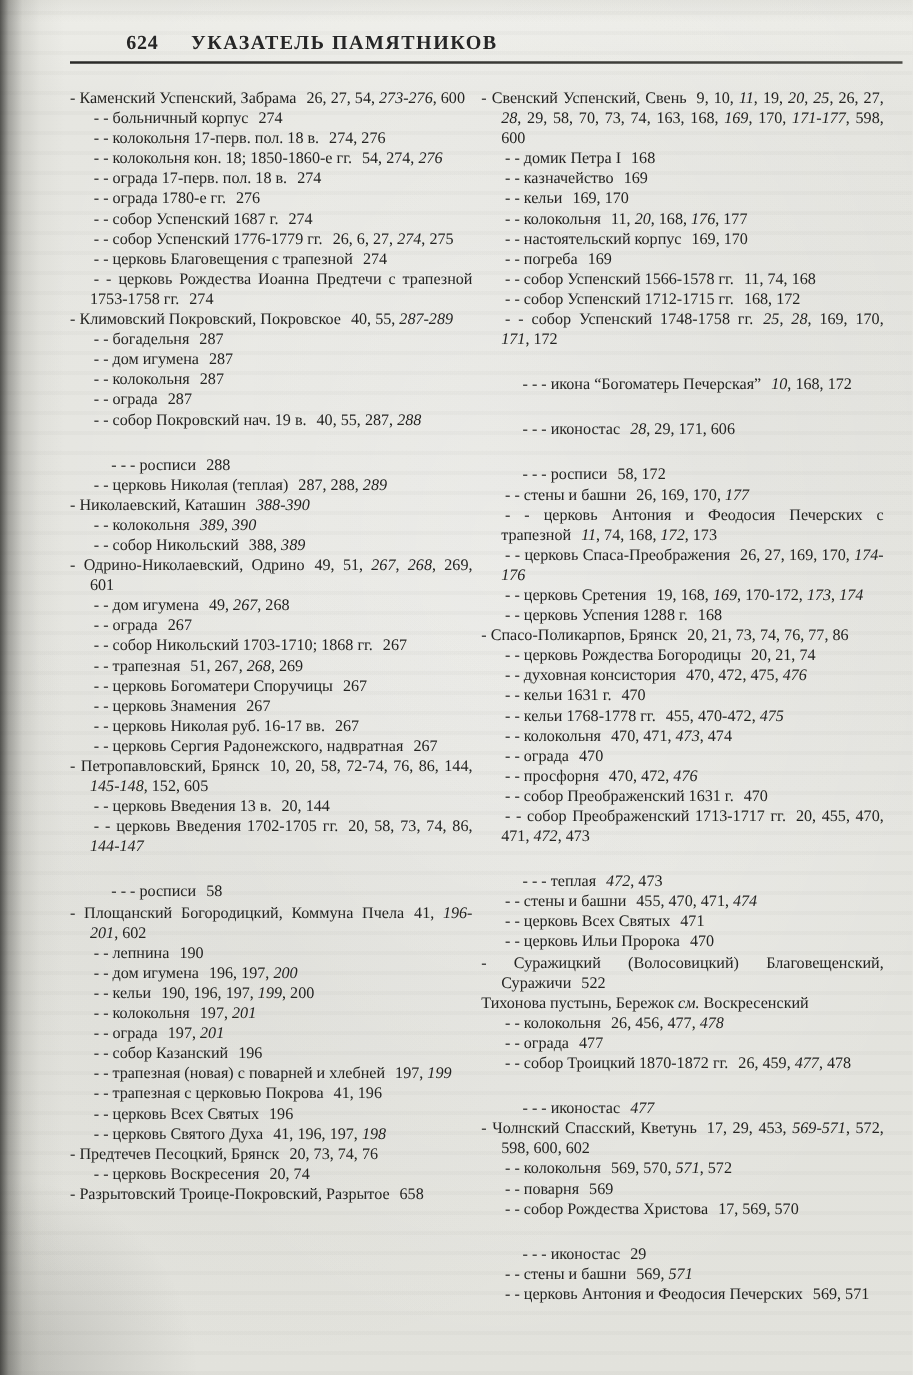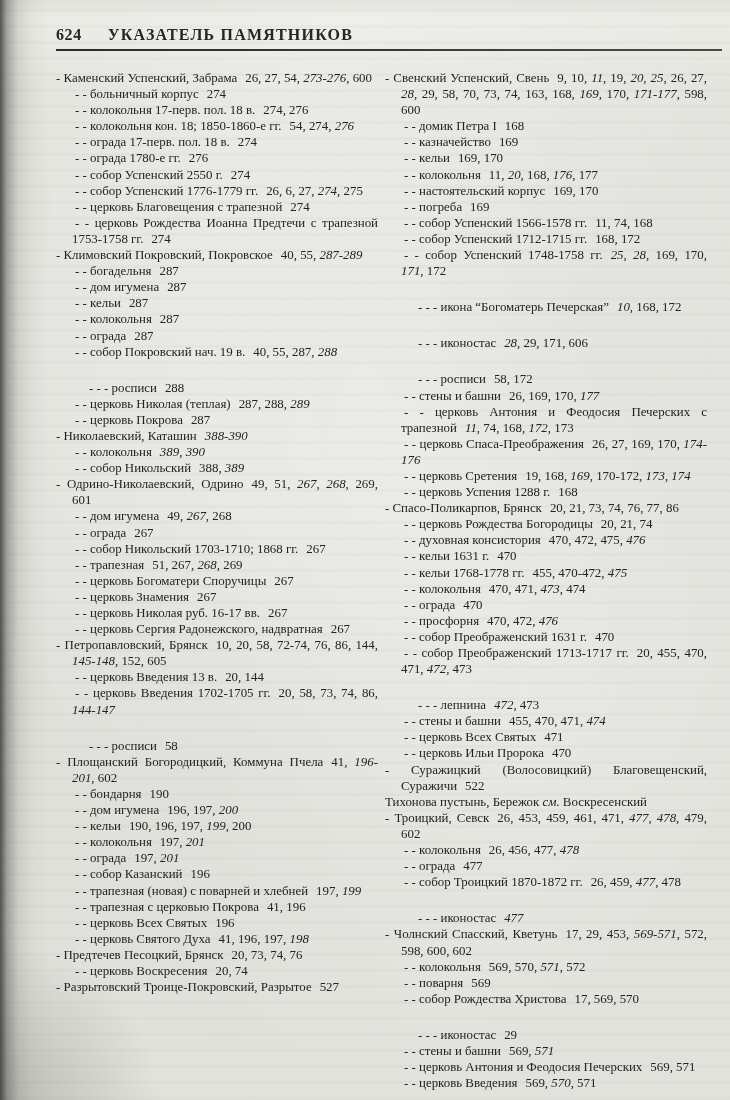--- a/index.html
+++ b/index.html
@@ -44,21 +44,21 @@
     left: 56px; top: 26px; right: 8px;
     z-index: 4;
   }
   .header-row {
     display: flex; align-items: baseline;
     font-weight: bold;
     font-size: 16px;
     letter-spacing: 0.6px;
     color: #262626;
   }
-  .page-num { margin-right: 26px; }
+  .page-num { margin-right: 26px; margin-left: 45px; }
   .running-title { letter-spacing: 1.2px; }
   .rule {
     margin-top: 5px;
     height: 2px;
     background: linear-gradient(to right, #2a2a28, #3c3c38 60%, #4a4a45);
     border: none;
   }
   .columns {
     position: absolute;
     left: 56px; top: 70px;
@@ -95,64 +95,62 @@
   </div>
 
   <div class="columns">
     <div class="col" id="col-left">
         <div class="entry l0"><span class="dash">- </span><span class="name"><span>Каменский Успенский, Забрама</span></span><span class="pages"><span>26</span>, <span>27</span>, <span>54</span>, <i>273-276</i>, <span>600</span></span></div>
         <div class="entry l1"><span class="dash">- - </span><span class="name"><span>больничный корпус</span></span><span class="pages"><span>274</span></span></div>
         <div class="entry l1"><span class="dash">- - </span><span class="name"><span>колокольня 17-перв. пол. 18 в.</span></span><span class="pages"><span>274</span>, <span>276</span></span></div>
         <div class="entry l1"><span class="dash">- - </span><span class="name"><span>колокольня кон. 18; 1850-1860-е гг.</span></span><span class="pages"><span>54</span>, <span>274</span>, <i>276</i></span></div>
         <div class="entry l1"><span class="dash">- - </span><span class="name"><span>ограда 17-перв. пол. 18 в.</span></span><span class="pages"><span>274</span></span></div>
         <div class="entry l1"><span class="dash">- - </span><span class="name"><span>ограда 1780-е гг.</span></span><span class="pages"><span>276</span></span></div>
-        <div class="entry l1"><span class="dash">- - </span><span class="name"><span>собор Успенский 2550 г.</span></span><span class="pages"><span>274</span></span></div>
+        <div class="entry l1"><span class="dash">- - </span><span class="name"><span>собор Успенский 1687 г.</span></span><span class="pages"><span>274</span></span></div>
         <div class="entry l1"><span class="dash">- - </span><span class="name"><span>собор Успенский 1776-1779 гг.</span></span><span class="pages"><span>26</span>, <span>6</span>, <span>27</span>, <i>274</i>, <span>275</span></span></div>
         <div class="entry l1"><span class="dash">- - </span><span class="name"><span>церковь Благовещения с трапезной</span></span><span class="pages"><span>274</span></span></div>
         <div class="entry l1"><span class="dash">- - </span><span class="name"><span>церковь Рождества Иоанна Предтечи с трапезной 1753-1758 гг.</span></span><span class="pages"><span>274</span></span></div>
         <div class="entry l0"><span class="dash">- </span><span class="name"><span>Климовский Покровский, Покровское</span></span><span class="pages"><span>40</span>, <span>55</span>, <i>287-289</i></span></div>
         <div class="entry l1"><span class="dash">- - </span><span class="name"><span>богадельня</span></span><span class="pages"><span>287</span></span></div>
         <div class="entry l1"><span class="dash">- - </span><span class="name"><span>дом игумена</span></span><span class="pages"><span>287</span></span></div>
-        <div class="entry l1"><span class="dash">- - </span><span class="name"><span>кельи</span></span><span class="pages"><span>287</span></span></div>
         <div class="entry l1"><span class="dash">- - </span><span class="name"><span>колокольня</span></span><span class="pages"><span>287</span></span></div>
         <div class="entry l1"><span class="dash">- - </span><span class="name"><span>ограда</span></span><span class="pages"><span>287</span></span></div>
         <div class="entry l1"><span class="dash">- - </span><span class="name"><span>собор Покровский нач. 19 в.</span></span><span class="pages"><span>40</span>, <span>55</span>, <span>287</span>, <i>288</i></span></div>
         <div class="entry l2"><span class="dash">- - - </span><span class="name"><span>росписи</span></span><span class="pages"><span>288</span></span></div>
         <div class="entry l1"><span class="dash">- - </span><span class="name"><span>церковь Николая (теплая)</span></span><span class="pages"><span>287</span>, <span>288</span>, <i>289</i></span></div>
-        <div class="entry l1"><span class="dash">- - </span><span class="name"><span>церковь Покрова</span></span><span class="pages"><span>287</span></span></div>
         <div class="entry l0"><span class="dash">- </span><span class="name"><span>Николаевский, Каташин</span></span><span class="pages"><i>388-390</i></span></div>
         <div class="entry l1"><span class="dash">- - </span><span class="name"><span>колокольня</span></span><span class="pages"><i>389</i>, <i>390</i></span></div>
         <div class="entry l1"><span class="dash">- - </span><span class="name"><span>собор Никольский</span></span><span class="pages"><span>388</span>, <i>389</i></span></div>
         <div class="entry l0"><span class="dash">- </span><span class="name"><span>Одрино-Николаевский, Одрино</span></span><span class="pages"><span>49</span>, <span>51</span>, <i>267</i>, <i>268</i>, <span>269</span>, <span>601</span></span></div>
         <div class="entry l1"><span class="dash">- - </span><span class="name"><span>дом игумена</span></span><span class="pages"><span>49</span>, <i>267</i>, <span>268</span></span></div>
         <div class="entry l1"><span class="dash">- - </span><span class="name"><span>ограда</span></span><span class="pages"><span>267</span></span></div>
         <div class="entry l1"><span class="dash">- - </span><span class="name"><span>собор Никольский 1703-1710; 1868 гг.</span></span><span class="pages"><span>267</span></span></div>
         <div class="entry l1"><span class="dash">- - </span><span class="name"><span>трапезная</span></span><span class="pages"><span>51</span>, <span>267</span>, <i>268</i>, <span>269</span></span></div>
         <div class="entry l1"><span class="dash">- - </span><span class="name"><span>церковь Богоматери Споручицы</span></span><span class="pages"><span>267</span></span></div>
         <div class="entry l1"><span class="dash">- - </span><span class="name"><span>церковь Знамения</span></span><span class="pages"><span>267</span></span></div>
         <div class="entry l1"><span class="dash">- - </span><span class="name"><span>церковь Николая руб. 16-17 вв.</span></span><span class="pages"><span>267</span></span></div>
         <div class="entry l1"><span class="dash">- - </span><span class="name"><span>церковь Сергия Радонежского, надвратная</span></span><span class="pages"><span>267</span></span></div>
         <div class="entry l0"><span class="dash">- </span><span class="name"><span>Петропавловский, Брянск</span></span><span class="pages"><span>10</span>, <span>20</span>, <span>58</span>, <span>72-74</span>, <span>76</span>, <span>86</span>, <span>144</span>, <i>145-148</i>, <span>152</span>, <span>605</span></span></div>
         <div class="entry l1"><span class="dash">- - </span><span class="name"><span>церковь Введения 13 в.</span></span><span class="pages"><span>20</span>, <span>144</span></span></div>
         <div class="entry l1"><span class="dash">- - </span><span class="name"><span>церковь Введения 1702-1705 гг.</span></span><span class="pages"><span>20</span>, <span>58</span>, <span>73</span>, <span>74</span>, <span>86</span>, <i>144-147</i></span></div>
         <div class="entry l2"><span class="dash">- - - </span><span class="name"><span>росписи</span></span><span class="pages"><span>58</span></span></div>
         <div class="entry l0"><span class="dash">- </span><span class="name"><span>Площанский Богородицкий, Коммуна Пчела</span></span><span class="pages"><span>41</span>, <i>196-201</i>, <span>602</span></span></div>
-        <div class="entry l1"><span class="dash">- - </span><span class="name"><span>бондарня</span></span><span class="pages"><span>190</span></span></div>
+        <div class="entry l1"><span class="dash">- - </span><span class="name"><span>лепнина</span></span><span class="pages"><span>190</span></span></div>
         <div class="entry l1"><span class="dash">- - </span><span class="name"><span>дом игумена</span></span><span class="pages"><span>196</span>, <span>197</span>, <i>200</i></span></div>
         <div class="entry l1"><span class="dash">- - </span><span class="name"><span>кельи</span></span><span class="pages"><span>190</span>, <span>196</span>, <span>197</span>, <i>199</i>, <span>200</span></span></div>
         <div class="entry l1"><span class="dash">- - </span><span class="name"><span>колокольня</span></span><span class="pages"><span>197</span>, <i>201</i></span></div>
         <div class="entry l1"><span class="dash">- - </span><span class="name"><span>ограда</span></span><span class="pages"><span>197</span>, <i>201</i></span></div>
         <div class="entry l1"><span class="dash">- - </span><span class="name"><span>собор Казанский</span></span><span class="pages"><span>196</span></span></div>
         <div class="entry l1"><span class="dash">- - </span><span class="name"><span>трапезная (новая) с поварней и хлебней</span></span><span class="pages"><span>197</span>, <i>199</i></span></div>
         <div class="entry l1"><span class="dash">- - </span><span class="name"><span>трапезная с церковью Покрова</span></span><span class="pages"><span>41</span>, <span>196</span></span></div>
         <div class="entry l1"><span class="dash">- - </span><span class="name"><span>церковь Всех Святых</span></span><span class="pages"><span>196</span></span></div>
         <div class="entry l1"><span class="dash">- - </span><span class="name"><span>церковь Святого Духа</span></span><span class="pages"><span>41</span>, <span>196</span>, <span>197</span>, <i>198</i></span></div>
         <div class="entry l0"><span class="dash">- </span><span class="name"><span>Предтечев Песоцкий, Брянск</span></span><span class="pages"><span>20</span>, <span>73</span>, <span>74</span>, <span>76</span></span></div>
         <div class="entry l1"><span class="dash">- - </span><span class="name"><span>церковь Воскресения</span></span><span class="pages"><span>20</span>, <span>74</span></span></div>
-        <div class="entry l0"><span class="dash">- </span><span class="name"><span>Разрытовский Троице-Покровский, Разрытое</span></span><span class="pages"><span>527</span></span></div>
+        <div class="entry l0"><span class="dash">- </span><span class="name"><span>Разрытовский Троице-Покровский, Разрытое</span></span><span class="pages"><span>658</span></span></div>
       </div>
     <div class="col" id="col-right">
         <div class="entry l0"><span class="dash">- </span><span class="name"><span>Свенский Успенский, Свень</span></span><span class="pages"><span>9</span>, <span>10</span>, <i>11</i>, <span>19</span>, <i>20</i>, <i>25</i>, <span>26</span>, <span>27</span>, <i>28</i>, <span>29</span>, <span>58</span>, <span>70</span>, <span>73</span>, <span>74</span>, <span>163</span>, <span>168</span>, <i>169</i>, <span>170</span>, <i>171-177</i>, <span>598</span>, <span>600</span></span></div>
         <div class="entry l1"><span class="dash">- - </span><span class="name"><span>домик Петра I</span></span><span class="pages"><span>168</span></span></div>
         <div class="entry l1"><span class="dash">- - </span><span class="name"><span>казначейство</span></span><span class="pages"><span>169</span></span></div>
         <div class="entry l1"><span class="dash">- - </span><span class="name"><span>кельи</span></span><span class="pages"><span>169</span>, <span>170</span></span></div>
         <div class="entry l1"><span class="dash">- - </span><span class="name"><span>колокольня</span></span><span class="pages"><span>11</span>, <i>20</i>, <span>168</span>, <i>176</i>, <span>177</span></span></div>
         <div class="entry l1"><span class="dash">- - </span><span class="name"><span>настоятельский корпус</span></span><span class="pages"><span>169</span>, <span>170</span></span></div>
         <div class="entry l1"><span class="dash">- - </span><span class="name"><span>погреба</span></span><span class="pages"><span>169</span></span></div>
         <div class="entry l1"><span class="dash">- - </span><span class="name"><span>собор Успенский 1566-1578 гг.</span></span><span class="pages"><span>11</span>, <span>74</span>, <span>168</span></span></div>
@@ -169,34 +167,32 @@
         <div class="entry l0"><span class="dash">- </span><span class="name"><span>Спасо-Поликарпов, Брянск</span></span><span class="pages"><span>20</span>, <span>21</span>, <span>73</span>, <span>74</span>, <span>76</span>, <span>77</span>, <span>86</span></span></div>
         <div class="entry l1"><span class="dash">- - </span><span class="name"><span>церковь Рождества Богородицы</span></span><span class="pages"><span>20</span>, <span>21</span>, <span>74</span></span></div>
         <div class="entry l1"><span class="dash">- - </span><span class="name"><span>духовная консистория</span></span><span class="pages"><span>470</span>, <span>472</span>, <span>475</span>, <i>476</i></span></div>
         <div class="entry l1"><span class="dash">- - </span><span class="name"><span>кельи 1631 г.</span></span><span class="pages"><span>470</span></span></div>
         <div class="entry l1"><span class="dash">- - </span><span class="name"><span>кельи 1768-1778 гг.</span></span><span class="pages"><span>455</span>, <span>470-472</span>, <i>475</i></span></div>
         <div class="entry l1"><span class="dash">- - </span><span class="name"><span>колокольня</span></span><span class="pages"><span>470</span>, <span>471</span>, <i>473</i>, <span>474</span></span></div>
         <div class="entry l1"><span class="dash">- - </span><span class="name"><span>ограда</span></span><span class="pages"><span>470</span></span></div>
         <div class="entry l1"><span class="dash">- - </span><span class="name"><span>просфорня</span></span><span class="pages"><span>470</span>, <span>472</span>, <i>476</i></span></div>
         <div class="entry l1"><span class="dash">- - </span><span class="name"><span>собор Преображенский 1631 г.</span></span><span class="pages"><span>470</span></span></div>
         <div class="entry l1"><span class="dash">- - </span><span class="name"><span>собор Преображенский 1713-1717 гг.</span></span><span class="pages"><span>20</span>, <span>455</span>, <span>470</span>, <span>471</span>, <i>472</i>, <span>473</span></span></div>
-        <div class="entry l2"><span class="dash">- - - </span><span class="name"><span>лепнина</span></span><span class="pages"><i>472</i>, <span>473</span></span></div>
+        <div class="entry l2"><span class="dash">- - - </span><span class="name"><span>теплая</span></span><span class="pages"><i>472</i>, <span>473</span></span></div>
         <div class="entry l1"><span class="dash">- - </span><span class="name"><span>стены и башни</span></span><span class="pages"><span>455</span>, <span>470</span>, <span>471</span>, <i>474</i></span></div>
         <div class="entry l1"><span class="dash">- - </span><span class="name"><span>церковь Всех Святых</span></span><span class="pages"><span>471</span></span></div>
         <div class="entry l1"><span class="dash">- - </span><span class="name"><span>церковь Ильи Пророка</span></span><span class="pages"><span>470</span></span></div>
         <div class="entry l0"><span class="dash">- </span><span class="name"><span>Суражицкий (Волосовицкий) Благовещенский, Суражичи</span></span><span class="pages"><span>522</span></span></div>
         <div class="entry l0"><span class="dash"></span><span class="name"><span>Тихонова пустынь, Бережок </span><i>см.</i><span> Воскресенский</span></span></div>
-        <div class="entry l0"><span class="dash">- </span><span class="name"><span>Троицкий, Севск</span></span><span class="pages"><span>26</span>, <span>453</span>, <span>459</span>, <span>461</span>, <span>471</span>, <i>477</i>, <i>478</i>, <span>479</span>, <span>602</span></span></div>
         <div class="entry l1"><span class="dash">- - </span><span class="name"><span>колокольня</span></span><span class="pages"><span>26</span>, <span>456</span>, <span>477</span>, <i>478</i></span></div>
         <div class="entry l1"><span class="dash">- - </span><span class="name"><span>ограда</span></span><span class="pages"><span>477</span></span></div>
         <div class="entry l1"><span class="dash">- - </span><span class="name"><span>собор Троицкий 1870-1872 гг.</span></span><span class="pages"><span>26</span>, <span>459</span>, <i>477</i>, <span>478</span></span></div>
         <div class="entry l2"><span class="dash">- - - </span><span class="name"><span>иконостас</span></span><span class="pages"><i>477</i></span></div>
         <div class="entry l0"><span class="dash">- </span><span class="name"><span>Чолнский Спасский, Кветунь</span></span><span class="pages"><span>17</span>, <span>29</span>, <span>453</span>, <i>569-571</i>, <span>572</span>, <span>598</span>, <span>600</span>, <span>602</span></span></div>
         <div class="entry l1"><span class="dash">- - </span><span class="name"><span>колокольня</span></span><span class="pages"><span>569</span>, <span>570</span>, <i>571</i>, <span>572</span></span></div>
         <div class="entry l1"><span class="dash">- - </span><span class="name"><span>поварня</span></span><span class="pages"><span>569</span></span></div>
         <div class="entry l1"><span class="dash">- - </span><span class="name"><span>собор Рождества Христова</span></span><span class="pages"><span>17</span>, <span>569</span>, <span>570</span></span></div>
         <div class="entry l2"><span class="dash">- - - </span><span class="name"><span>иконостас</span></span><span class="pages"><span>29</span></span></div>
         <div class="entry l1"><span class="dash">- - </span><span class="name"><span>стены и башни</span></span><span class="pages"><span>569</span>, <i>571</i></span></div>
         <div class="entry l1"><span class="dash">- - </span><span class="name"><span>церковь Антония и Феодосия Печерских</span></span><span class="pages"><span>569</span>, <span>571</span></span></div>
-        <div class="entry l1"><span class="dash">- - </span><span class="name"><span>церковь Введения</span></span><span class="pages"><span>569</span>, <i>570</i>, <span>571</span></span></div>
       </div>
   </div>
 </div>
 
 </body></html>

